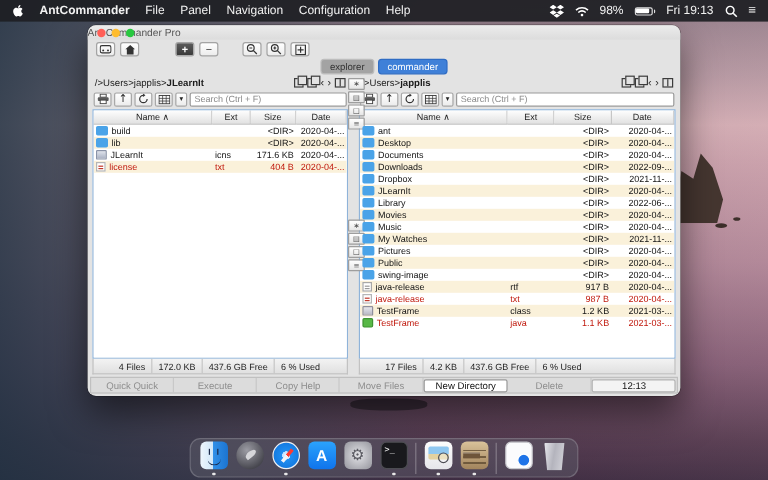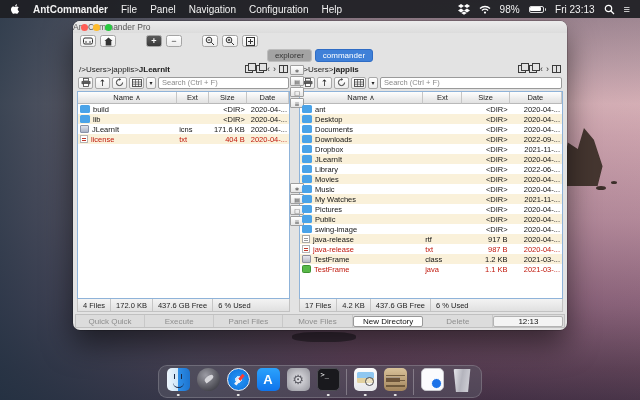--- a/index.html
+++ b/index.html
@@ -99,21 +99,21 @@
   .ficon.app{background:linear-gradient(#dfe3ec,#aab2c4);border:1px solid #8a93a8;box-sizing:border-box;border-radius:1px;width:9px;}
   .ficon.text{background:#fff;border:1px solid #b5b5b5;box-sizing:border-box;width:8px;}
   .ficon.text::before{content:"";position:absolute;left:1px;top:2px;width:4px;height:1px;
     background:#c0392b;box-shadow:0 2px 0 #c0392b;}
   .ficon.doc{background:#fff;border:1px solid #a8a8a8;box-sizing:border-box;width:8px;}
   .ficon.doc::before{content:"";position:absolute;left:1px;top:2px;width:4px;height:1px;
     background:#9a9a9a;box-shadow:0 2px 0 #9a9a9a;}
   .ficon.class{background:linear-gradient(#e8e8ee,#b9b9c6);border:1px solid #8f8f9e;box-sizing:border-box;width:9px;border-radius:1px;}
   .ficon.java{background:#58b847;border:1px solid #3f9232;box-sizing:border-box;border-radius:1.5px;width:9px;}
   .statusbar{height:13px;flex:none;background:linear-gradient(#f3f3f3,#e0e0e0);
-    border:1px solid #c2c2c2;border-top:0;display:flex;align-items:flex-end;font-size:7.5px;color:#1e1e1e;box-sizing:border-box;}
+    border:1px solid #c2c2c2;border-top:0;display:flex;align-items:flex-end;font-size:7.5px;color:#1e1e1e;box-sizing:border-box;padding-left:16px;}
   .sseg{padding:0 5px;border-right:1px solid #c6c6c6;height:100%;display:flex;align-items:center;white-space:nowrap;overflow:hidden;}
   .sseg:last-child{border-right:0;flex:1;}
   
   #fnbar{position:absolute;left:2px;right:2px;bottom:2px;height:14px;display:flex;
     background:#dcdcdc;border:1px solid #c0c0c0;box-sizing:border-box;}
   .fncell{flex:1;display:flex;align-items:center;justify-content:center;font-size:8px;color:#8e8e8e;
     border-right:1px solid #c8c8c8;box-sizing:border-box;white-space:nowrap;overflow:hidden;}
   .fncell:last-child{border-right:0;}
   .fncell.raised{background:#fff;color:#121212;border:1px solid #999;border-radius:2px;margin:0.5px;}
   .fncell.clock{background:#f4f4f4;color:#121212;border:1px solid #b3b3b3;border-radius:2px;margin:0.5px;}
@@ -197,21 +197,21 @@
           <circle cx="6" cy="7.6" r="1.1" fill="#fff"></circle>
         </svg>
       </span>
     <span>98%</span>
     <span class="batt">
         <span class="shell">
           <span class="fill"></span>
         </span>
         <span class="tip"></span>
       </span>
-    <span>Fri 23:13</span>
+    <span>Fri 19:13</span>
     <span>
         <svg width="11" height="11">
           <circle cx="4.5" cy="4.5" r="3.2" stroke="#fff" stroke-width="1.2" fill="none"></circle>
           <line x1="7" y1="7" x2="10" y2="10" stroke="#fff" stroke-width="1.3"></line>
         </svg>
       </span>
     <span class="mb-glyph">≡</span>
   </span>
 </div>
 
@@ -587,21 +587,21 @@
           <span class="sseg">437.6 GB Free</span>
           <span class="sseg">6 % Used</span>
         </div>
     </div>
 
   </div>
 
   <div id="fnbar">
       <div class="fncell">Quick Quick</div>
       <div class="fncell">Execute</div>
-      <div class="fncell">Panel Files</div>
+      <div class="fncell">Copy Help</div>
       <div class="fncell">Move Files</div>
       <div class="fncell raised">New Directory</div>
       <div class="fncell">Delete</div>
       <div class="fncell clock">12:13</div>
     </div>
 </div>
 
 <div id="dock">
     <span class="ditem">
       <span class="dicon di-finder"></span>

